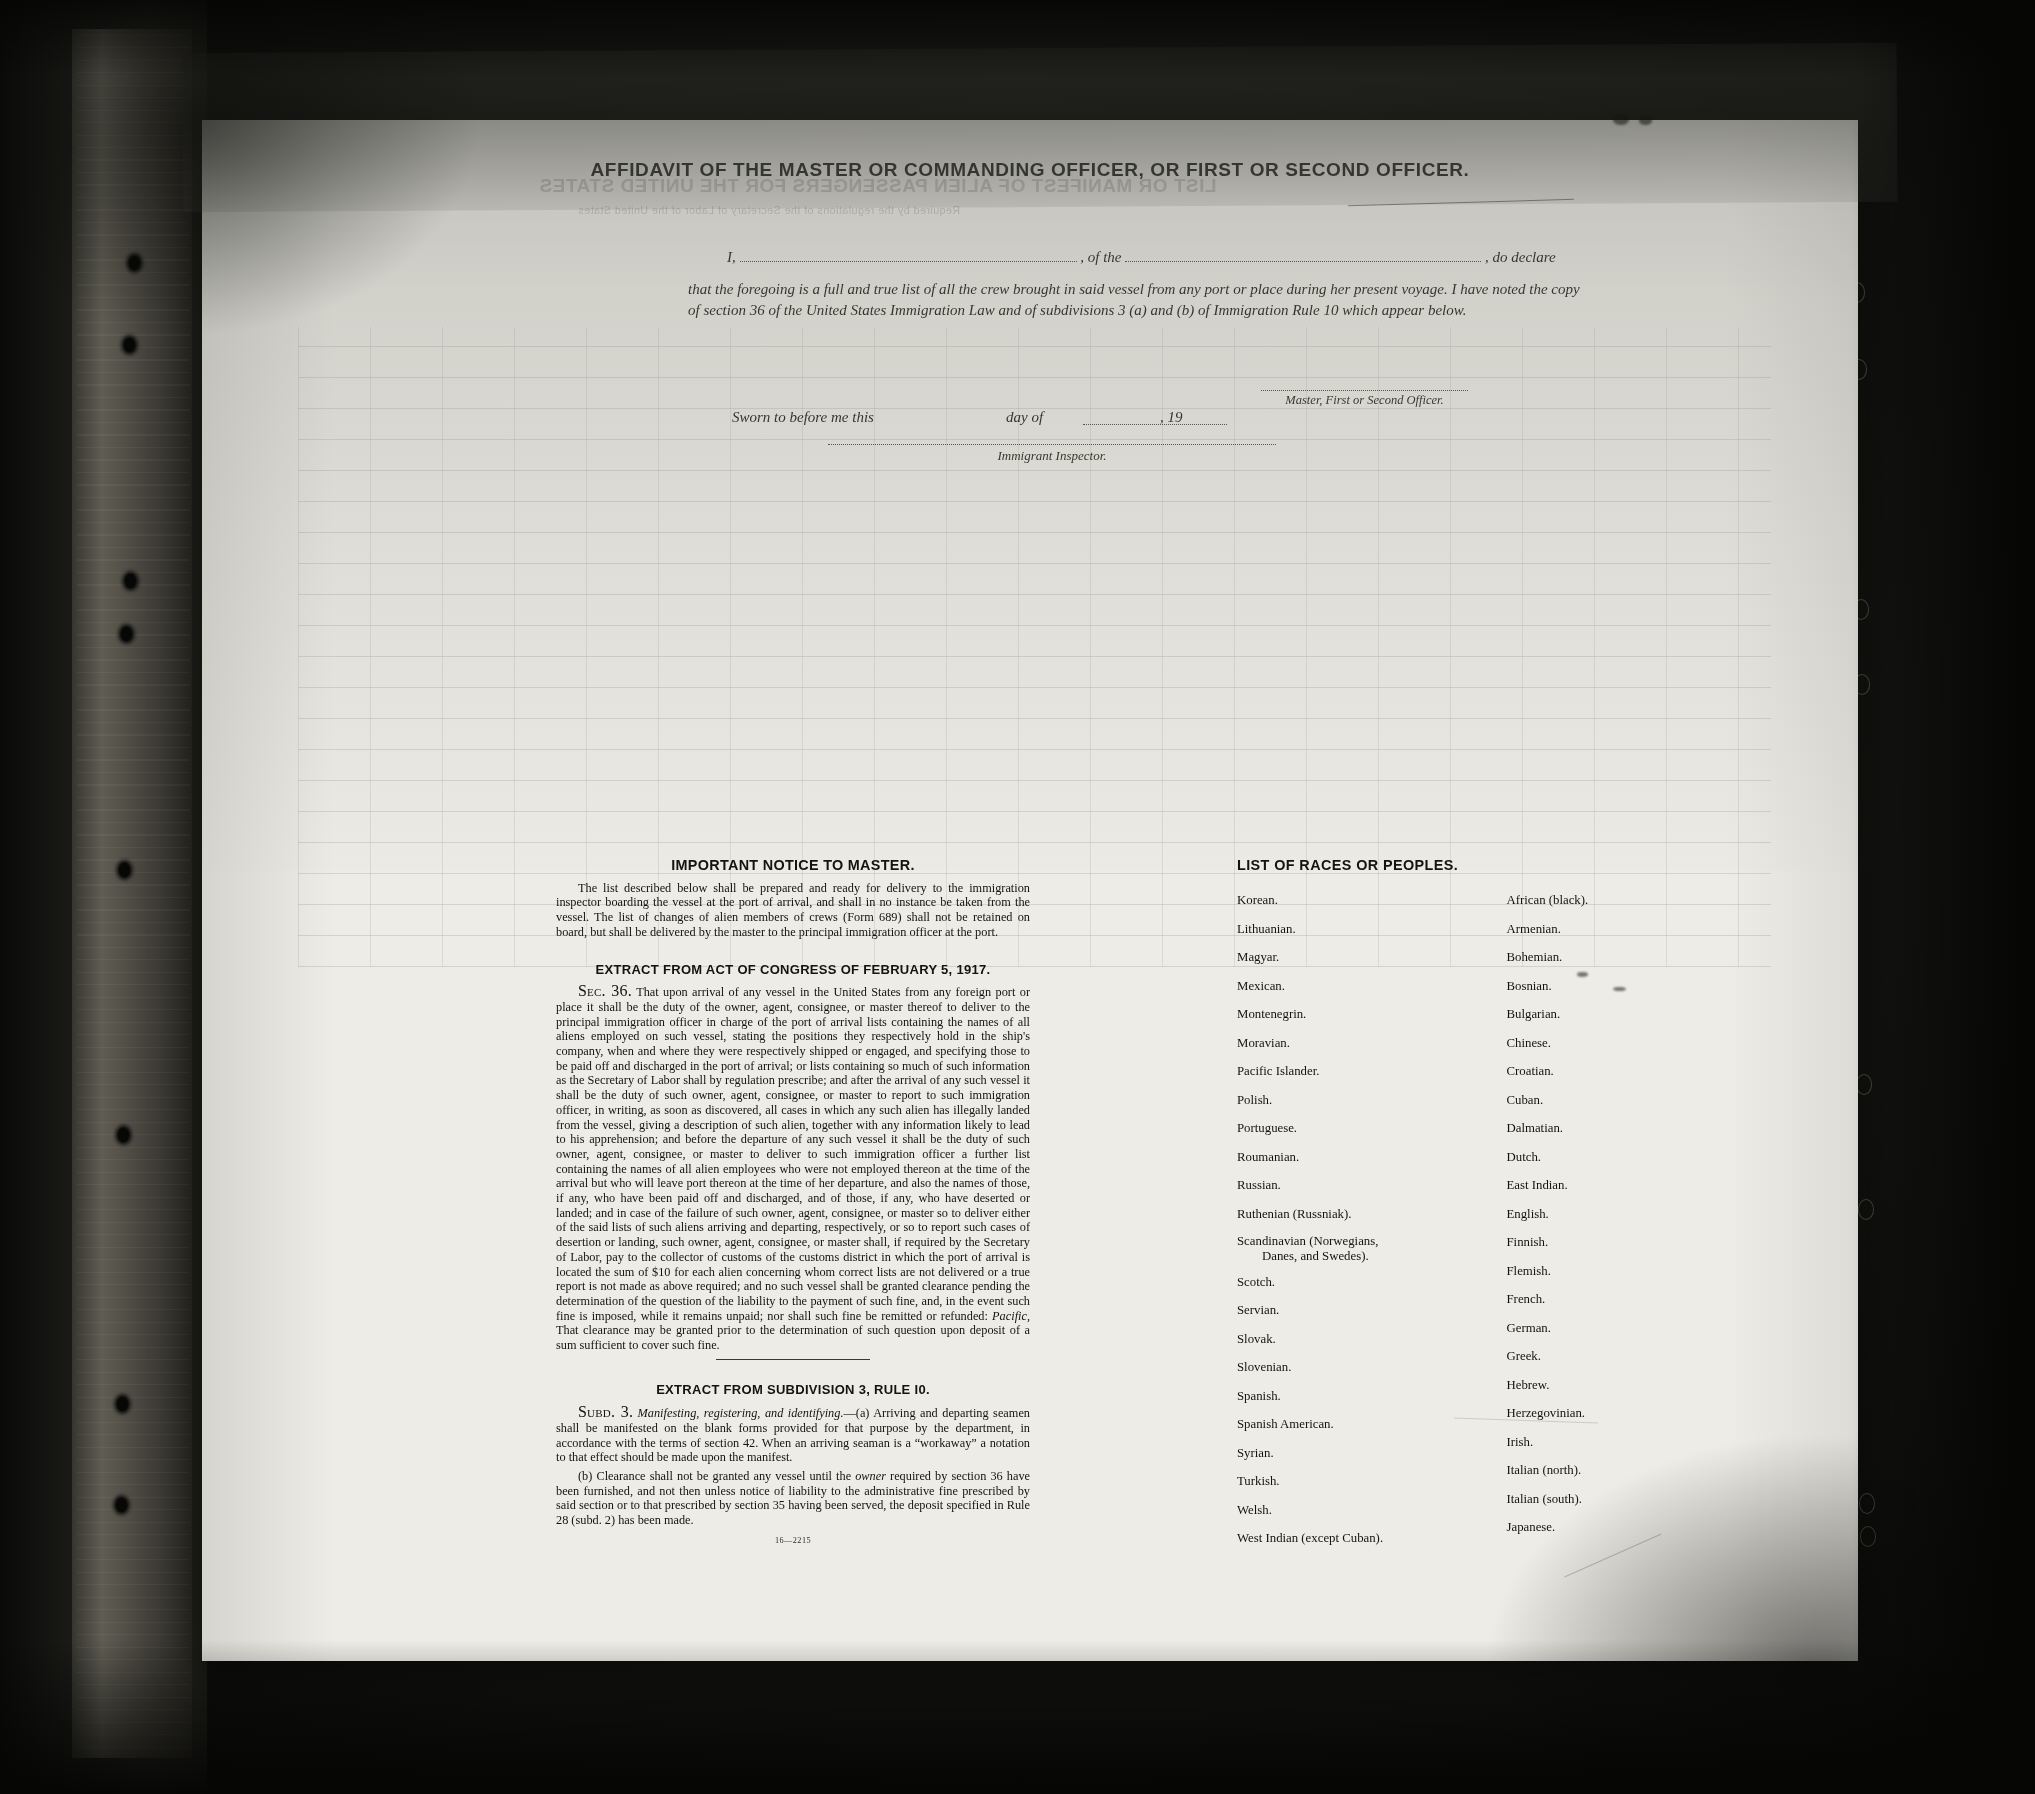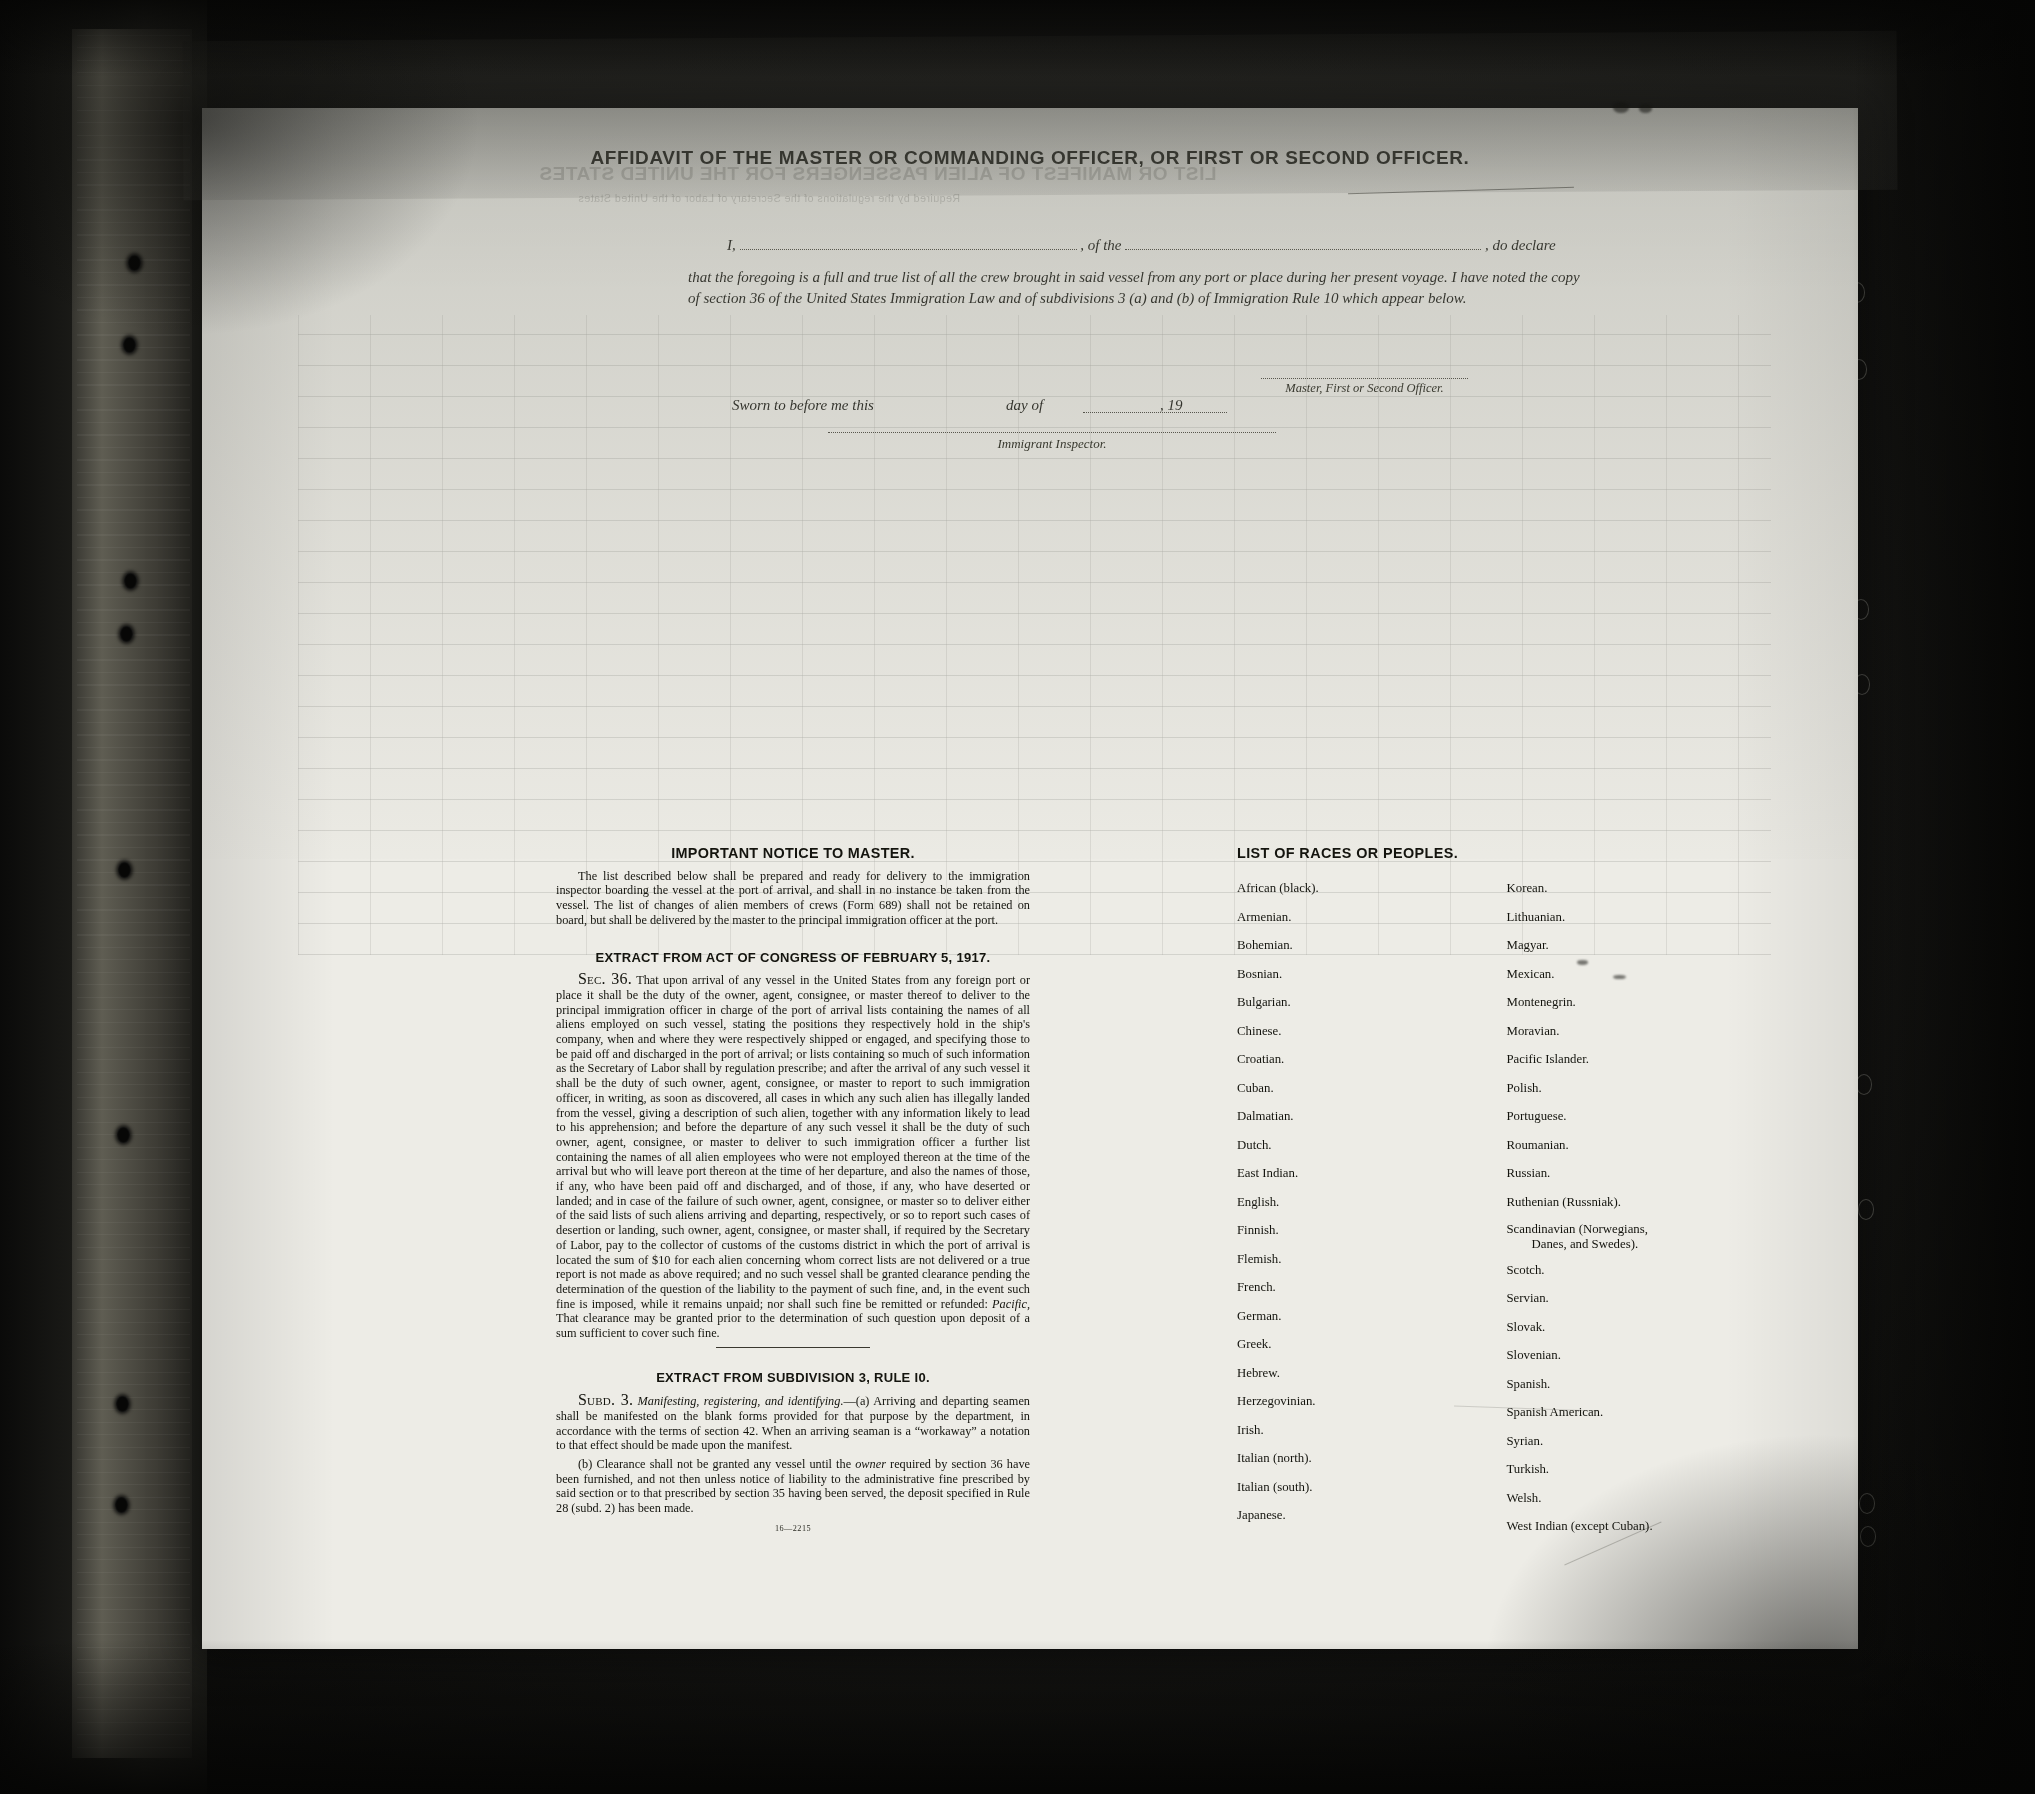--- a/index.html
+++ b/index.html
@@ -53,21 +53,21 @@
     position: absolute;
     width: 14.4px; height: 19px;
     border: 1.9px solid rgba(200,200,190,.35);
     border-radius: 50%;
     background: transparent;
   }
 
   
   .sheet {
     position: absolute;
-    left: 202px; top: 108px;
+    left: 202px; top: 120px;
     width: 1656px; height: 1541px;
     background: #e9e7e1;
     box-shadow: 0 0 39px 9.6px rgba(0,0,0,.45);
   }
   .sheet-inner {
     position: absolute;
     inset: 0;
     background:
       linear-gradient(180deg, rgba(0,0,0,.06), rgba(0,0,0,0) 12%),
       linear-gradient(90deg, rgba(0,0,0,.10), rgba(0,0,0,0) 8%, rgba(0,0,0,0) 92%, rgba(0,0,0,.07)),
@@ -392,20 +392,45 @@
         <em>owner</em>
         <span>required by section 36 have been furnished, and not then unless notice of liability to the administrative fine prescribed by said section or to that prescribed by section 35 having been served, the deposit specified in Rule 28 (subd. 2) has been made.</span>
       </p>
 
       <div class="formcode">16—2215</div>
     </div>
 
     <div class="races">
       <div class="races-title">LIST OF RACES OR PEOPLES.</div>
       <div class="races-grid">
+        <div class="races-col" id="races-col-right">
+            <div class="race-item">Korean.</div>
+            <div class="race-item">Lithuanian.</div>
+            <div class="race-item">Magyar.</div>
+            <div class="race-item">Mexican.</div>
+            <div class="race-item">Montenegrin.</div>
+            <div class="race-item">Moravian.</div>
+            <div class="race-item">Pacific Islander.</div>
+            <div class="race-item">Polish.</div>
+            <div class="race-item">Portuguese.</div>
+            <div class="race-item">Roumanian.</div>
+            <div class="race-item">Russian.</div>
+            <div class="race-item">Ruthenian (Russniak).</div>
+            <div class="race-item two-line"><span>Scandinavian (Norwegians,</span><span class="indent2">Danes, and Swedes).</span></div>
+            <div class="race-item">Scotch.</div>
+            <div class="race-item">Servian.</div>
+            <div class="race-item">Slovak.</div>
+            <div class="race-item">Slovenian.</div>
+            <div class="race-item">Spanish.</div>
+            <div class="race-item">Spanish American.</div>
+            <div class="race-item">Syrian.</div>
+            <div class="race-item">Turkish.</div>
+            <div class="race-item">Welsh.</div>
+            <div class="race-item">West Indian (except Cuban).</div>
+          </div>
         <div class="races-col" id="races-col-left">
             <div class="race-item">African (black).</div>
             <div class="race-item">Armenian.</div>
             <div class="race-item">Bohemian.</div>
             <div class="race-item">Bosnian.</div>
             <div class="race-item">Bulgarian.</div>
             <div class="race-item">Chinese.</div>
             <div class="race-item">Croatian.</div>
             <div class="race-item">Cuban.</div>
             <div class="race-item">Dalmatian.</div>
@@ -417,45 +442,20 @@
             <div class="race-item">French.</div>
             <div class="race-item">German.</div>
             <div class="race-item">Greek.</div>
             <div class="race-item">Hebrew.</div>
             <div class="race-item">Herzegovinian.</div>
             <div class="race-item">Irish.</div>
             <div class="race-item">Italian (north).</div>
             <div class="race-item">Italian (south).</div>
             <div class="race-item">Japanese.</div>
           </div>
-        <div class="races-col" id="races-col-right">
-            <div class="race-item">Korean.</div>
-            <div class="race-item">Lithuanian.</div>
-            <div class="race-item">Magyar.</div>
-            <div class="race-item">Mexican.</div>
-            <div class="race-item">Montenegrin.</div>
-            <div class="race-item">Moravian.</div>
-            <div class="race-item">Pacific Islander.</div>
-            <div class="race-item">Polish.</div>
-            <div class="race-item">Portuguese.</div>
-            <div class="race-item">Roumanian.</div>
-            <div class="race-item">Russian.</div>
-            <div class="race-item">Ruthenian (Russniak).</div>
-            <div class="race-item two-line"><span>Scandinavian (Norwegians,</span><span class="indent2">Danes, and Swedes).</span></div>
-            <div class="race-item">Scotch.</div>
-            <div class="race-item">Servian.</div>
-            <div class="race-item">Slovak.</div>
-            <div class="race-item">Slovenian.</div>
-            <div class="race-item">Spanish.</div>
-            <div class="race-item">Spanish American.</div>
-            <div class="race-item">Syrian.</div>
-            <div class="race-item">Turkish.</div>
-            <div class="race-item">Welsh.</div>
-            <div class="race-item">West Indian (except Cuban).</div>
-          </div>
       </div>
     </div>
 
     <div class="smudge" style="left:1411px; top:-5.8px; width:16.4px; height:10.6px;"></div>
     <div class="smudge" style="left:1437px; top:-3.9px; width:12.5px; height:8.7px;"></div>
     <div class="smudge" style="left:1375px; top:852px; width:10.6px; height:4.8px;"></div>
     <div class="smudge" style="left:1411px; top:867px; width:12.5px; height:4.3px;"></div>
     <div class="scratch" style="left:1146px; top:82px; width:226px; height:1px; transform:rotate(-1.6deg);"></div>
     <div class="scratch" style="left:1252px; top:1300px; width:144px; height:1px; transform:rotate(2deg); opacity:.35;"></div>
     <div class="scratch" style="left:1358px; top:1435px; width:106px; height:1.4px; transform:rotate(-24deg); opacity:.5;"></div>

